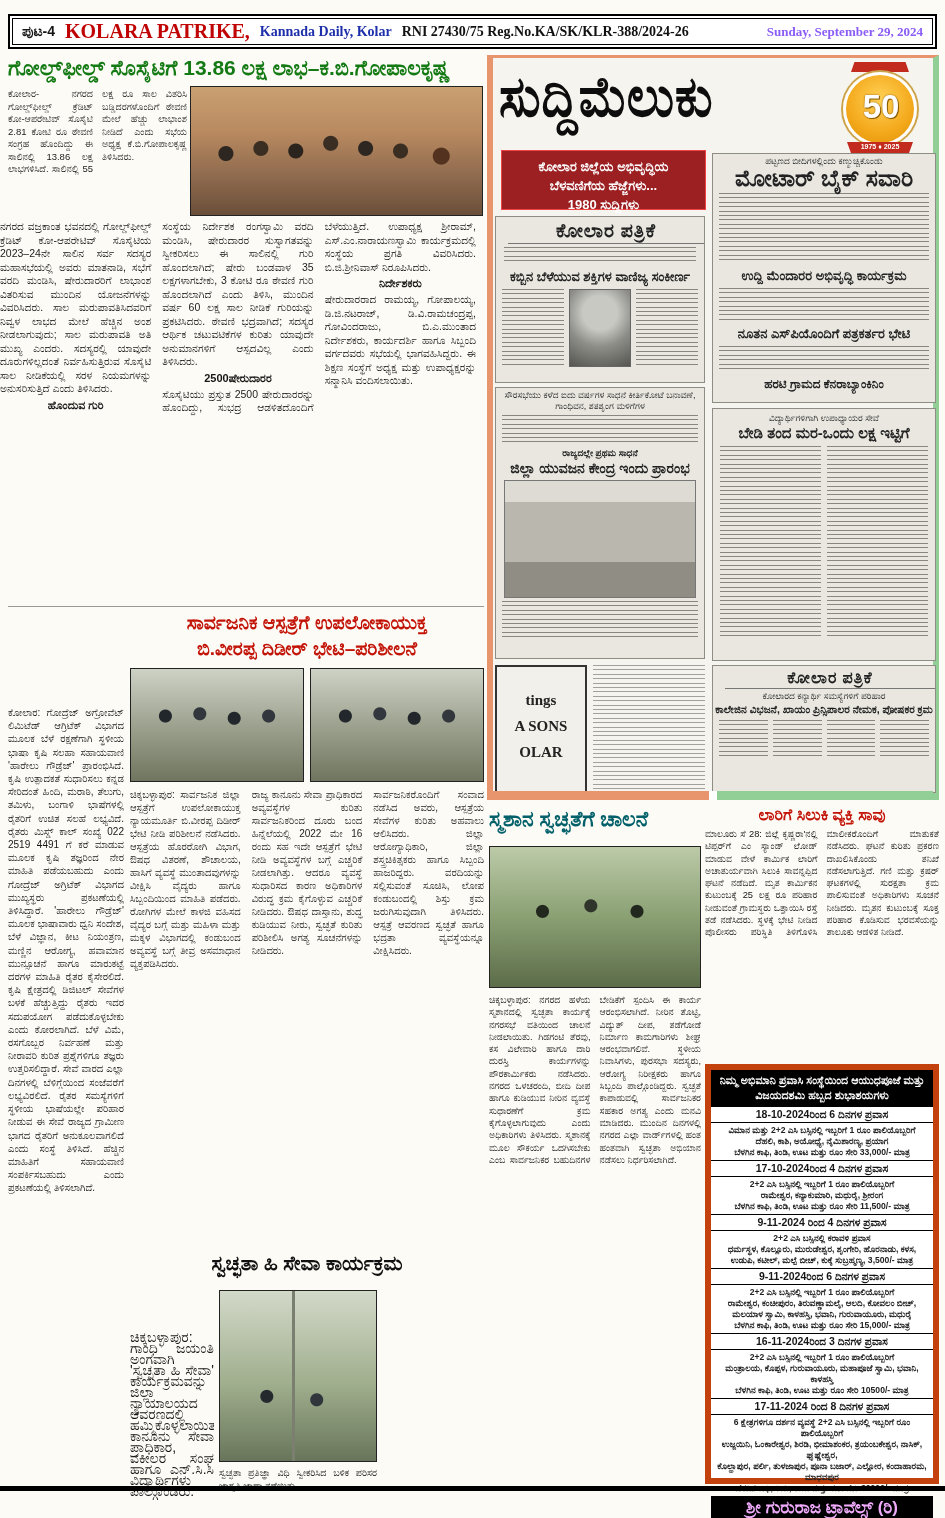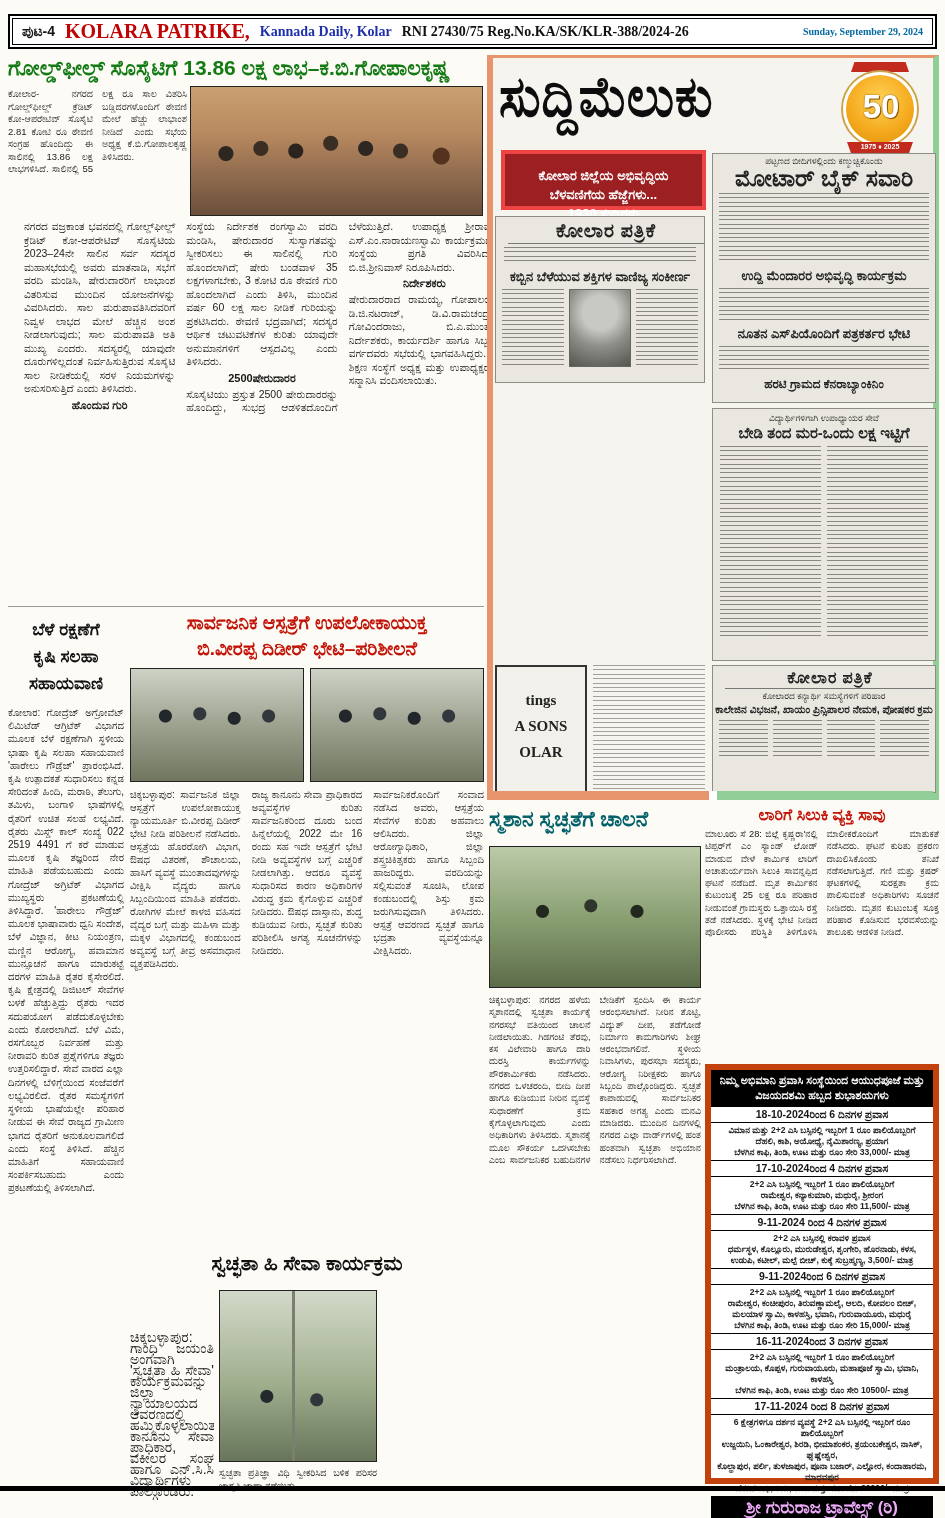--- a/index.html
+++ b/index.html
@@ -10,21 +10,21 @@
   .pre{white-space:pre-line;}
   .just{text-align:justify;}
 
   
   .hdrbar{left:8px;top:14px;width:929px;height:35px;border:2px solid #000;box-shadow:inset 0 0 0 2px #fff,inset 0 0 0 3px #000;
           display:flex;align-items:center;padding:0 12px;gap:10px;background:#fff;}
   .hdr-page{font-weight:bold;font-size:14px;}
   .hdr-brand{color:#c00404;font-weight:bold;font-size:20px;font-family:"Liberation Serif","DejaVu Serif",serif;}
   .hdr-sub{color:#1d2faa;font-weight:bold;font-size:14px;font-family:"Liberation Serif","DejaVu Serif",serif;}
   .hdr-reg{color:#111;font-weight:bold;font-size:14px;font-family:"Liberation Serif","DejaVu Serif",serif;}
-  .hdr-date{color:#0369a1;font-weight:bold;font-size:10px;margin-left:auto;font-family:"Liberation Serif","DejaVu Serif",serif;}
+  .hdr-date{color:#8b5cf6;font-weight:bold;font-size:13px;margin-left:auto;font-family:"Liberation Serif","DejaVu Serif",serif;}
 
   
   .h-green{color:#147a14;font-weight:bold;font-size:21px;line-height:26px;}
   .h-red{color:#c31408;font-weight:bold;font-size:19px;line-height:26px;text-align:center;}
   .h-teal{color:#016069;font-weight:bold;font-size:21px;line-height:26px;}
   .h-red-sm{color:#c31408;font-weight:bold;font-size:16px;text-align:center;}
   .h-black{color:#111;font-weight:bold;font-size:20px;text-align:center;}
   .h-rail{color:#111;font-weight:bold;font-size:17px;line-height:27px;text-align:center;}
 
   
@@ -72,21 +72,21 @@
   .logo{right:8px;top:4px;width:88px;height:92px;}
   .logo .ring{position:absolute;left:6px;top:10px;width:74px;height:74px;border-radius:50%;
       background:radial-gradient(circle at 50% 38%,#ffd257 0%,#f4a91c 55%,#d88c05 100%);
       box-shadow:inset 0 0 0 3px #fff,0 0 0 2px #caa24a;}
   .logo .fifty{position:absolute;left:0;top:26px;width:88px;text-align:center;font-size:33px;font-weight:900;color:#fff;
       text-shadow:0 0 2px #8a5a00,1px 1px 0 #8a5a00;}
   .logo .rib{position:absolute;background:#c22a1e;color:#fff;font-size:7px;font-weight:bold;text-align:center;line-height:10px;}
   .logo .rib.top{left:14px;top:0;width:58px;height:10px;clip-path:polygon(6% 0,94% 0,100% 100%,0 100%);}
   .logo .rib.bot{left:10px;top:80px;width:66px;height:11px;clip-path:polygon(0 0,100% 0,94% 100%,6% 100%);}
   .redbox{background:#9c1f22;color:#fff;font-weight:bold;font-size:13px;line-height:19px;text-align:center;
-          padding-top:12px;border:4px solid #ef4444;}
+          padding-top:6px;border:1px solid #ef4444;}
 
   
   .clip{background:#e9e7e0;border:1px solid #8d8d84;overflow:hidden;color:#222;}
   .clip .mast{font-family:"Liberation Serif","DejaVu Serif",serif;font-weight:900;font-size:19px;text-align:center;
               letter-spacing:1px;border-bottom:1px solid #777;padding:3px 0 1px;margin-left:12px;}
   .clip .kick{font-size:9px;text-align:center;padding:2px 2px 0;}
   .clip .chead{font-weight:bold;text-align:center;font-size:13px;line-height:16px;padding:1px 2px;}
   .lines{background-image:repeating-linear-gradient(to bottom, rgba(55,55,50,.55) 0 1px, transparent 1px 4.4px);}
   .portrait{background:radial-gradient(circle at 50% 30%,#c9c9c4 0 28%,#8f8f89 55%,#55554f 100%);border:1px solid #666;}
   .bldg{background:linear-gradient(180deg,#dddbd3 0 18%,#b9b7ae 18% 70%,#8f8d84 70% 100%),
@@ -117,34 +117,31 @@
     <span class="hdr-page">ಪುಟ-4</span>
     <span class="hdr-brand">KOLARA PATRIKE,</span>
     <span class="hdr-sub">Kannada Daily, Kolar</span>
     <span class="hdr-reg">RNI 27430/75 Reg.No.KA/SK/KLR-388/2024-26</span>
     <span class="hdr-date">Sunday, September 29, 2024</span>
   </div>
 
   <div class="abs h-green" style="left:8px;top:55px;width:476px;">ಗೋಲ್ಡ್‌ಫೀಲ್ಡ್ ಸೊಸೈಟಿಗೆ 13.86 ಲಕ್ಷ ಲಾಭ–ಕ.ಬಿ.ಗೋಪಾಲಕೃಷ್ಣ</div>
   <div class="abs bodytxt cols2 just" style="left:8px;top:88px;width:179px;height:128px;overflow:hidden;font-size:9.5px;line-height:12.5px;">ಕೋಲಾರ- ನಗರದ ಗೋಲ್ಡ್‌ಫೀಲ್ಡ್ ಕ್ರೆಡಿಟ್ ಕೋ-ಆಪರೇಟಿವ್ ಸೊಸೈಟಿ 2.81 ಕೋಟಿ ರೂ ಠೇವಣಿ ಸಂಗ್ರಹ ಹೊಂದಿದ್ದು ಈ ಸಾಲಿನಲ್ಲಿ 13.86 ಲಕ್ಷ ಲಾಭಗಳಿಸಿದೆ. ಸಾಲಿನಲ್ಲಿ 55 ಲಕ್ಷ ರೂ ಸಾಲ ವಿತರಿಸಿ ಬಡ್ಡಿದರಗಳೊಂದಿಗೆ ಠೇವಣಿ ಮೇಲೆ ಹೆಚ್ಚು ಲಾಭಾಂಶ ನೀಡಿದೆ ಎಂದು ಸಭೆಯ ಅಧ್ಯಕ್ಷ ಕೆ.ಬಿ.ಗೋಪಾಲಕೃಷ್ಣ ತಿಳಿಸಿದರು.</div>
   <div class="abs photo ph-lead" style="left:190px;top:86px;width:293px;height:130px;"></div>
-  <div class="abs cols3" style="left:24px;top:220px;width:476px;height:384px;overflow:hidden;">
+  <div class="abs cols3" style="left:0;top:220px;width:476px;height:384px;overflow:hidden;">
     <div class="bodytxt just">ನಗರದ ವಜ್ರಕಾಂತ ಭವನದಲ್ಲಿ ಗೋಲ್ಡ್‌ಫೀಲ್ಡ್ ಕ್ರೆಡಿಟ್ ಕೋ-ಆಪರೇಟಿವ್ ಸೊಸೈಟಿಯ 2023–24ನೇ ಸಾಲಿನ ಸರ್ವ ಸದಸ್ಯರ ಮಹಾಸಭೆಯಲ್ಲಿ ಅವರು ಮಾತನಾಡಿ, ಸಭೆಗೆ ವರದಿ ಮಂಡಿಸಿ, ಷೇರುದಾರರಿಗೆ ಲಾಭಾಂಶ ವಿತರಿಸುವ ಮುಂದಿನ ಯೋಜನೆಗಳನ್ನು ವಿವರಿಸಿದರು. ಸಾಲ ಮರುಪಾವತಿಸಿದವರಿಗೆ ನಿವ್ವಳ ಲಾಭದ ಮೇಲೆ ಹೆಚ್ಚಿನ ಅಂಶ ನೀಡಲಾಗುವುದು; ಸಾಲ ಮರುಪಾವತಿ ಅತಿ ಮುಖ್ಯ ಎಂದರು. ಸದಸ್ಯರಲ್ಲಿ ಯಾವುದೇ ದೂರುಗಳಿಲ್ಲದಂತೆ ನಿರ್ವಹಿಸುತ್ತಿರುವ ಸೊಸೈಟಿ ಸಾಲ ನೀಡಿಕೆಯಲ್ಲಿ ಸರಳ ನಿಯಮಗಳನ್ನು ಅನುಸರಿಸುತ್ತಿದೆ ಎಂದು ತಿಳಿಸಿದರು.</div>
     <div class="subhead">ಹೊಂದುವ ಗುರಿ</div>
     <div class="bodytxt just">ಸಂಸ್ಥೆಯ ನಿರ್ದೇಶಕ ರಂಗಸ್ವಾಮಿ ವರದಿ ಮಂಡಿಸಿ, ಷೇರುದಾರರ ಸುಸ್ವಾಗತವನ್ನು ಸ್ವೀಕರಿಸಲು ಈ ಸಾಲಿನಲ್ಲಿ ಗುರಿ ಹೊಂದಲಾಗಿದೆ; ಷೇರು ಬಂಡವಾಳ 35 ಲಕ್ಷಗಳಾಗಬೇಕು, 3 ಕೋಟಿ ರೂ ಠೇವಣಿ ಗುರಿ ಹೊಂದಲಾಗಿದೆ ಎಂದು ತಿಳಿಸಿ, ಮುಂದಿನ ವರ್ಷ 60 ಲಕ್ಷ ಸಾಲ ನೀಡಿಕೆ ಗುರಿಯನ್ನು ಪ್ರಕಟಿಸಿದರು. ಠೇವಣಿ ಭದ್ರವಾಗಿದೆ; ಸದಸ್ಯರ ಆರ್ಥಿಕ ಚಟುವಟಿಕೆಗಳ ಕುರಿತು ಯಾವುದೇ ಅನುಮಾನಗಳಿಗೆ ಆಸ್ಪದವಿಲ್ಲ ಎಂದು ತಿಳಿಸಿದರು.</div>
     <div class="subhead">2500ಷೇರುದಾರರ</div>
     <div class="bodytxt just">ಸೊಸೈಟಿಯು ಪ್ರಸ್ತುತ 2500 ಷೇರುದಾರರನ್ನು ಹೊಂದಿದ್ದು, ಸುಭದ್ರ ಆಡಳಿತದೊಂದಿಗೆ ಬೆಳೆಯುತ್ತಿದೆ. ಉಪಾಧ್ಯಕ್ಷ ಶ್ರೀರಾಮ್, ಎಸ್.ಎಂ.ನಾರಾಯಣಸ್ವಾಮಿ ಕಾರ್ಯಕ್ರಮದಲ್ಲಿ ಸಂಸ್ಥೆಯ ಪ್ರಗತಿ ವಿವರಿಸಿದರು. ಬಿ.ಜಿ.ಶ್ರೀನಿವಾಸ್ ನಿರೂಪಿಸಿದರು.</div>
     <div class="subhead">ನಿರ್ದೇಶಕರು</div>
     <div class="bodytxt just">ಷೇರುದಾರರಾದ ರಾಮಯ್ಯ, ಗೋಪಾಲಯ್ಯ, ಡಿ.ಜಿ.ನಟರಾಜ್, ಡಿ.ವಿ.ರಾಮಚಂದ್ರಪ್ಪ, ಗೋವಿಂದರಾಜು, ಬಿ.ಎ.ಮುಂತಾದ ನಿರ್ದೇಶಕರು, ಕಾರ್ಯದರ್ಶಿ ಹಾಗೂ ಸಿಬ್ಬಂದಿ ವರ್ಗದವರು ಸಭೆಯಲ್ಲಿ ಭಾಗವಹಿಸಿದ್ದರು. ಈ ಶಿಕ್ಷಣ ಸಂಸ್ಥೆಗೆ ಅಧ್ಯಕ್ಷ ಮತ್ತು ಉಪಾಧ್ಯಕ್ಷರನ್ನು ಸನ್ಮಾನಿಸಿ ವಂದಿಸಲಾಯಿತು.</div>
   </div>
   <div class="abs thinrule" style="left:8px;top:606px;width:476px;"></div>
 
-  <div class="abs h-rail pre" style="left:8px;top:616px;width:116px;">ಬೆಳೆ ರಕ್ಷಣೆಗೆ
-ಕೃಷಿ ಸಲಹಾ
-ಸಹಾಯವಾಣಿ</div>
   <div class="abs rail-body just" style="left:8px;top:706px;width:116px;height:795px;overflow:hidden;">ಕೋಲಾರ: ಗೋದ್ರೆಜ್ ಅಗ್ರೋವೆಟ್ ಲಿಮಿಟೆಡ್ ಆಗ್ರಿಟೆಕ್ ವಿಭಾಗದ ಮೂಲಕ ಬೆಳೆ ರಕ್ಷಣೆಗಾಗಿ ಸ್ಥಳೀಯ ಭಾಷಾ ಕೃಷಿ ಸಲಹಾ ಸಹಾಯವಾಣಿ 'ಹಾರೇಲು ಗೌಡ್ರೆಜ್' ಪ್ರಾರಂಭಿಸಿದೆ. ಕೃಷಿ ಉತ್ಪಾದಕತೆ ಸುಧಾರಿಸಲು ಕನ್ನಡ ಸೇರಿದಂತೆ ಹಿಂದಿ, ಮರಾಠಿ, ತೆಲುಗು, ತಮಿಳು, ಬಂಗಾಳಿ ಭಾಷೆಗಳಲ್ಲಿ ರೈತರಿಗೆ ಉಚಿತ ಸಲಹೆ ಲಭ್ಯವಿದೆ. ರೈತರು ಮಿಸ್ಡ್ ಕಾಲ್ ಸಂಖ್ಯೆ 022 2519 4491 ಗೆ ಕರೆ ಮಾಡುವ ಮೂಲಕ ಕೃಷಿ ತಜ್ಞರಿಂದ ನೇರ ಮಾಹಿತಿ ಪಡೆಯಬಹುದು ಎಂದು ಗೋದ್ರೆಜ್ ಅಗ್ರಿಟೆಕ್ ವಿಭಾಗದ ಮುಖ್ಯಸ್ಥರು ಪ್ರಕಟಣೆಯಲ್ಲಿ ತಿಳಿಸಿದ್ದಾರೆ. 'ಹಾರೇಲು ಗೌಡ್ರೆಜ್' ಮೂಲಕ ಭಾಷಾವಾರು ಧ್ವನಿ ಸಂದೇಶ, ಬೆಳೆ ವಿಜ್ಞಾನ, ಕೀಟ ನಿಯಂತ್ರಣ, ಮಣ್ಣಿನ ಆರೋಗ್ಯ, ಹವಾಮಾನ ಮುನ್ಸೂಚನೆ ಹಾಗೂ ಮಾರುಕಟ್ಟೆ ದರಗಳ ಮಾಹಿತಿ ರೈತರ ಕೈಸೇರಲಿದೆ. ಕೃಷಿ ಕ್ಷೇತ್ರದಲ್ಲಿ ಡಿಜಿಟಲ್ ಸೇವೆಗಳ ಬಳಕೆ ಹೆಚ್ಚುತ್ತಿದ್ದು ರೈತರು ಇದರ ಸದುಪಯೋಗ ಪಡೆದುಕೊಳ್ಳಬೇಕು ಎಂದು ಕೋರಲಾಗಿದೆ. ಬೆಳೆ ವಿಮೆ, ರಸಗೊಬ್ಬರ ನಿರ್ವಹಣೆ ಮತ್ತು ನೀರಾವರಿ ಕುರಿತ ಪ್ರಶ್ನೆಗಳಿಗೂ ತಜ್ಞರು ಉತ್ತರಿಸಲಿದ್ದಾರೆ. ಸೇವೆ ವಾರದ ಎಲ್ಲಾ ದಿನಗಳಲ್ಲಿ ಬೆಳಿಗ್ಗೆಯಿಂದ ಸಂಜೆವರೆಗೆ ಲಭ್ಯವಿರಲಿದೆ. ರೈತರ ಸಮಸ್ಯೆಗಳಿಗೆ ಸ್ಥಳೀಯ ಭಾಷೆಯಲ್ಲೇ ಪರಿಹಾರ ನೀಡುವ ಈ ಸೇವೆ ರಾಜ್ಯದ ಗ್ರಾಮೀಣ ಭಾಗದ ರೈತರಿಗೆ ಅನುಕೂಲವಾಗಲಿದೆ ಎಂದು ಸಂಸ್ಥೆ ತಿಳಿಸಿದೆ. ಹೆಚ್ಚಿನ ಮಾಹಿತಿಗೆ ಸಹಾಯವಾಣಿ ಸಂಪರ್ಕಿಸಬಹುದು ಎಂದು ಪ್ರಕಟಣೆಯಲ್ಲಿ ತಿಳಿಸಲಾಗಿದೆ.</div>
 
   <div class="abs h-red pre" style="left:130px;top:610px;width:354px;">ಸಾರ್ವಜನಿಕ ಆಸ್ಪತ್ರೆಗೆ ಉಪಲೋಕಾಯುಕ್ತ
 ಬಿ.ವೀರಪ್ಪ ದಿಡೀರ್ ಭೇಟಿ–ಪರಿಶೀಲನೆ</div>
   <div class="abs photo ph-grp" style="left:130px;top:668px;width:174px;height:114px;"></div>
   <div class="abs photo ph-grp" style="left:310px;top:668px;width:174px;height:114px;"></div>
   <div class="abs cols3" style="left:130px;top:788px;width:354px;height:452px;overflow:hidden;">
     <div class="bodytxt just" style="font-size:10px;line-height:13px;">ಚಿಕ್ಕಬಳ್ಳಾಪುರ: ಸಾರ್ವಜನಿಕ ಜಿಲ್ಲಾ ಆಸ್ಪತ್ರೆಗೆ ಉಪಲೋಕಾಯುಕ್ತ ನ್ಯಾಯಮೂರ್ತಿ ಬಿ.ವೀರಪ್ಪ ದಿಡೀರ್ ಭೇಟಿ ನೀಡಿ ಪರಿಶೀಲನೆ ನಡೆಸಿದರು. ಆಸ್ಪತ್ರೆಯ ಹೊರರೋಗಿ ವಿಭಾಗ, ಔಷಧ ವಿತರಣೆ, ಶೌಚಾಲಯ, ಹಾಸಿಗೆ ವ್ಯವಸ್ಥೆ ಮುಂತಾದವುಗಳನ್ನು ವೀಕ್ಷಿಸಿ ವೈದ್ಯರು ಹಾಗೂ ಸಿಬ್ಬಂದಿಯಿಂದ ಮಾಹಿತಿ ಪಡೆದರು. ರೋಗಿಗಳ ಮೇಲೆ ಕಾಳಜಿ ವಹಿಸದ ವೈದ್ಯರ ಬಗ್ಗೆ ಮತ್ತು ಮಹಿಳಾ ಮತ್ತು ಮಕ್ಕಳ ವಿಭಾಗದಲ್ಲಿ ಕಂಡುಬಂದ ಅವ್ಯವಸ್ಥೆ ಬಗ್ಗೆ ತೀವ್ರ ಅಸಮಾಧಾನ ವ್ಯಕ್ತಪಡಿಸಿದರು.</div>
     <div class="bodytxt just" style="font-size:10px;line-height:13px;">ರಾಜ್ಯ ಕಾನೂನು ಸೇವಾ ಪ್ರಾಧಿಕಾರದ ಅವ್ಯವಸ್ಥೆಗಳ ಕುರಿತು ಸಾರ್ವಜನಿಕರಿಂದ ದೂರು ಬಂದ ಹಿನ್ನೆಲೆಯಲ್ಲಿ 2022 ಮೇ 16 ರಂದು ಸಹ ಇದೇ ಆಸ್ಪತ್ರೆಗೆ ಭೇಟಿ ನೀಡಿ ಅವ್ಯವಸ್ಥೆಗಳ ಬಗ್ಗೆ ಎಚ್ಚರಿಕೆ ನೀಡಲಾಗಿತ್ತು. ಆದರೂ ವ್ಯವಸ್ಥೆ ಸುಧಾರಿಸದ ಕಾರಣ ಅಧಿಕಾರಿಗಳ ವಿರುದ್ಧ ಕ್ರಮ ಕೈಗೊಳ್ಳುವ ಎಚ್ಚರಿಕೆ ನೀಡಿದರು. ಔಷಧ ದಾಸ್ತಾನು, ಶುದ್ಧ ಕುಡಿಯುವ ನೀರು, ಸ್ವಚ್ಛತೆ ಕುರಿತು ಪರಿಶೀಲಿಸಿ ಅಗತ್ಯ ಸೂಚನೆಗಳನ್ನು ನೀಡಿದರು.</div>
     <div class="bodytxt just" style="font-size:10px;line-height:13px;">ಸಾರ್ವಜನಿಕರೊಂದಿಗೆ ಸಂವಾದ ನಡೆಸಿದ ಅವರು, ಆಸ್ಪತ್ರೆಯ ಸೇವೆಗಳ ಕುರಿತು ಅಹವಾಲು ಆಲಿಸಿದರು. ಜಿಲ್ಲಾ ಆರೋಗ್ಯಾಧಿಕಾರಿ, ಜಿಲ್ಲಾ ಶಸ್ತ್ರಚಿಕಿತ್ಸಕರು ಹಾಗೂ ಸಿಬ್ಬಂದಿ ಹಾಜರಿದ್ದರು. ವರದಿಯನ್ನು ಸಲ್ಲಿಸುವಂತೆ ಸೂಚಿಸಿ, ಲೋಪ ಕಂಡುಬಂದಲ್ಲಿ ಶಿಸ್ತು ಕ್ರಮ ಜರುಗಿಸುವುದಾಗಿ ತಿಳಿಸಿದರು. ಆಸ್ಪತ್ರೆ ಆವರಣದ ಸ್ವಚ್ಛತೆ ಹಾಗೂ ಭದ್ರತಾ ವ್ಯವಸ್ಥೆಯನ್ನೂ ವೀಕ್ಷಿಸಿದರು.</div>
@@ -182,20 +179,28 @@
       <div class="mast">ಕೋಲಾರ ಪತ್ರಿಕೆ</div>
       <div class="lines" style="height:18px;margin:3px 8px;"></div>
       <div class="chead">ಕಬ್ಬಿನ ಬೆಳೆಯುವ ಶಕ್ತಿಗಳ ವಾಣಿಜ್ಯ ಸಂಕೀರ್ಣ</div>
       <div style="display:flex;gap:5px;margin:3px 6px;">
         <div class="lines" style="flex:1;height:78px;"></div>
         <div class="portrait" style="width:62px;height:78px;"></div>
         <div class="lines" style="flex:1;height:78px;"></div>
       </div>
     </div>
 
+    <div class="abs clip" style="left:2px;top:329px;width:210px;height:272px;">
+      <div class="kick">ಸೌರಸಭೆಯು ಕಳೆದ ಐದು ವರ್ಷಗಳ ಸಾಧನೆ ಕೀರ್ತಿಕೋಟೆ ಬನಾವಣೆ, ಗಾಂಧಿವನ, ಶತಶೃಂಗ ಮಳಿಗೆಗಳ</div>
+      <div class="lines" style="height:28px;margin:3px 6px;"></div>
+      <div class="kick" style="font-weight:bold;">ರಾಜ್ಯದಲ್ಲೇ ಪ್ರಥಮ ಸಾಧನೆ</div>
+      <div class="chead" style="font-size:14px;">ಜಿಲ್ಲಾ ಯುವಜನ ಕೇಂದ್ರ ಇಂದು ಪ್ರಾರಂಭ</div>
+      <div class="bldg" style="height:118px;margin:3px 8px;border:1px solid #777;"></div>
+      <div class="lines" style="height:40px;margin:3px 6px;"></div>
+    </div>
 
     <div class="abs adclip pre" style="left:2px;top:607px;width:92px;height:128px;font-size:15px;line-height:26px;padding-top:20px;">tings
 A SONS
 OLAR</div>
 
     <div class="abs clip" style="left:219px;top:350px;width:224px;height:253px;">
       <div class="kick" style="padding-top:4px;">ವಿದ್ಯಾರ್ಥಿಗಳಿಗಾಗಿ ಉಪಾಧ್ಯಾಯರ ಸೇವೆ</div>
       <div class="chead" style="font-size:15px;">ಬೇಡಿ ತಂದ ಮರ-ಒಂದು ಲಕ್ಷ ಇಟ್ಟಿಗೆ</div>
       <div style="display:flex;gap:6px;margin:4px 7px;">
         <div class="lines" style="flex:1;height:190px;"></div>

